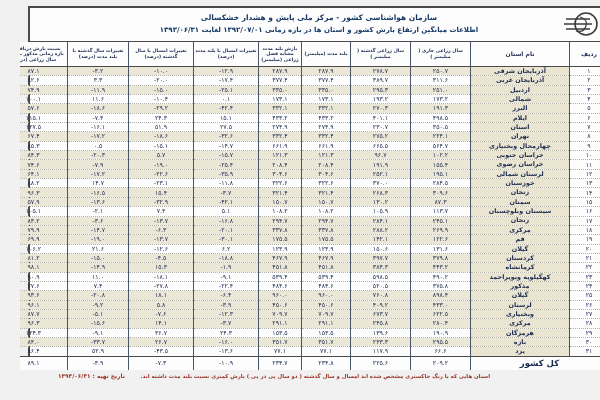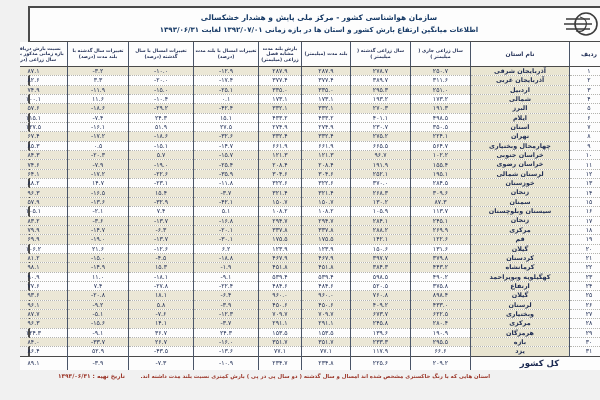--- a/index.html
+++ b/index.html
@@ -337,21 +337,21 @@
           <td class="c-last num">۵۹۸.۵</td>
           <td class="c-lt num">۵۳۹.۴</td>
           <td class="c-ltp num">۵۳۹.۴</td>
           <td class="c-d1 num">-۹.۱</td>
           <td class="c-d2 num">-۱۸.۱</td>
           <td class="c-d3 num">۱۱.۰</td>
           <td class="c-ratio num">۹۰.۹</td>
         </tr>
         <tr>
           <td class="c-no">۲۴</td>
-          <td class="c-name">ارتفاع</td>
+          <td class="c-name">مذکور</td>
           <td class="c-cur num">۳۷۵.۸</td>
           <td class="c-last num">۵۲۰.۵</td>
           <td class="c-lt num">۴۸۴.۶</td>
           <td class="c-ltp num">۴۸۴.۶</td>
           <td class="c-d1 num">-۲۲.۴</td>
           <td class="c-d2 num">-۲۷.۸</td>
           <td class="c-d3 num">۷.۴</td>
           <td class="c-ratio num">۷۷.۶</td>
         </tr>
         <tr class="hl">

